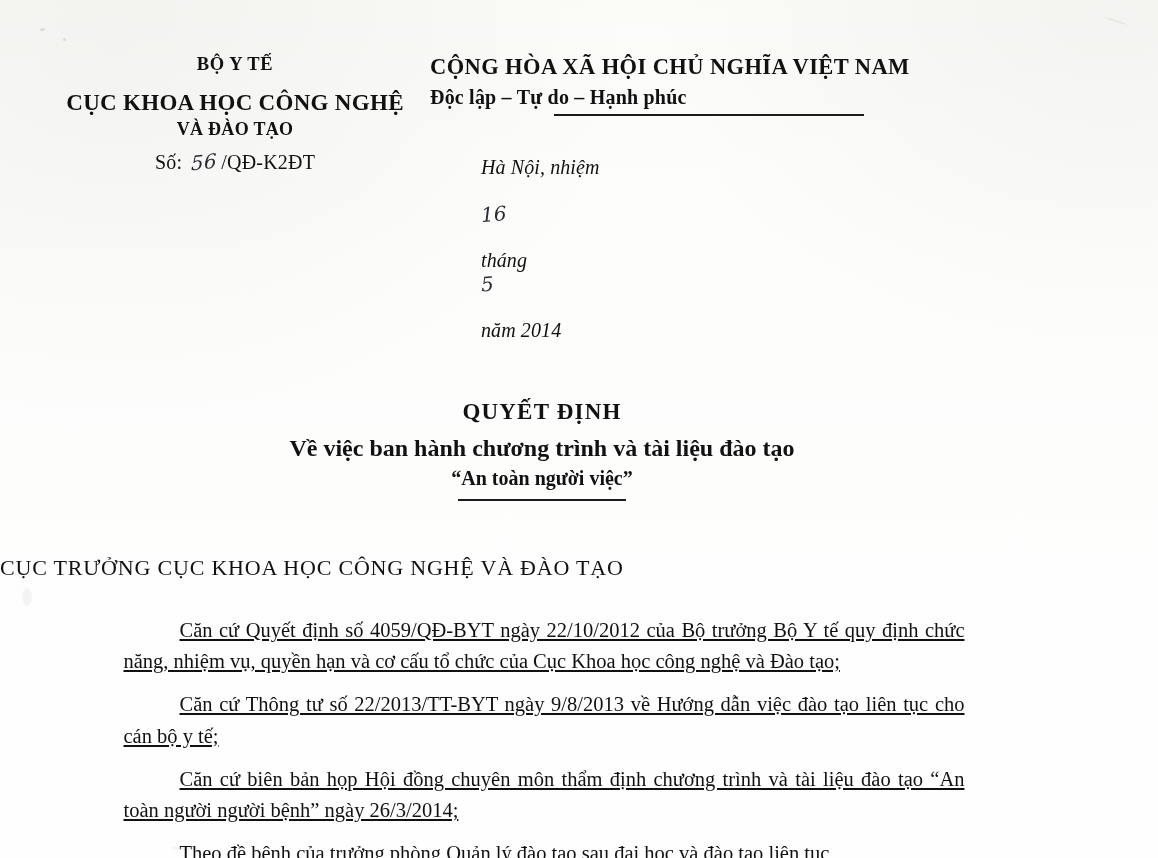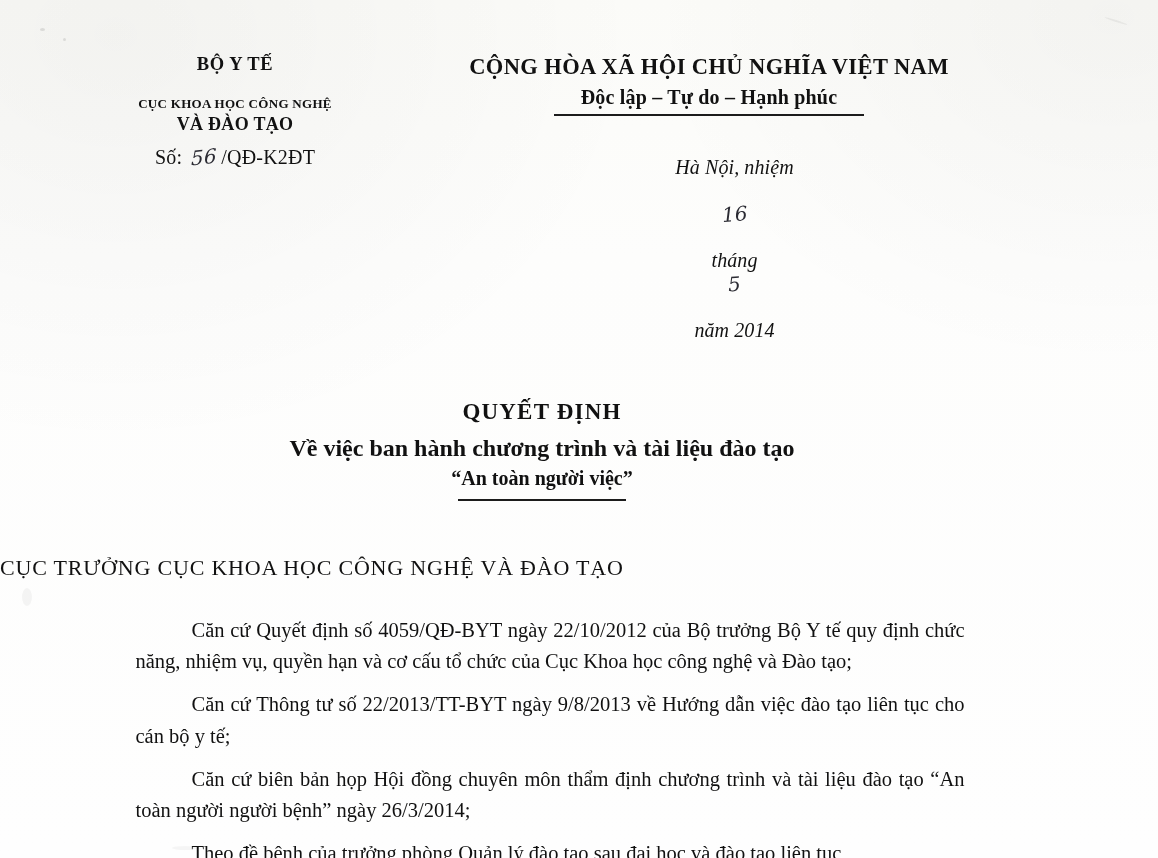--- a/index.html
+++ b/index.html
@@ -39,36 +39,36 @@
     padding: 52px 0 0 0;
   }
   .hdr-left {
     width: 430px;
     text-align: center;
     padding-left: 40px;
     box-sizing: border-box;
   }
   .hdr-right {
     flex: 1;
-    text-align: center;
+    text-align: left;
     padding-right: 96px;
     box-sizing: border-box;
   }
   .ministry {
     font-size: 18.5px;
     font-weight: bold;
     letter-spacing: 0.6px;
     line-height: 1.32;
   }
   .dept {
-    font-size: 13px;
+    font-size: 23px;
     font-weight: bold;
     letter-spacing: 0.3px;
     line-height: 1.3;
-    margin-top: 20px;
+    margin-top: 12px;
   }
   .dept-line2 {
     font-size: 18px;
     font-weight: bold;
     letter-spacing: 0.3px;
     line-height: 1.25;
   }
   .sokyhieu {
     margin-top: 9px;
     font-size: 20px;
@@ -156,22 +156,23 @@
   
   .body {
     margin: 34px auto 0 auto;
     width: 845px;
     font-size: 20.5px;
     line-height: 1.52;
     text-align: justify;
     text-justify: inter-word;
   }
   .body p {
-    margin: 0 0 12px 16px;
+    margin: 0 0 12px 4px;
     text-indent: 56px;
+    text-decoration: underline;
   }
 
   
   .speck {
     position: absolute;
     background: rgba(0,0,0,0.10);
     border-radius: 50%;
   }
   .edge-mark {
     position: absolute;

